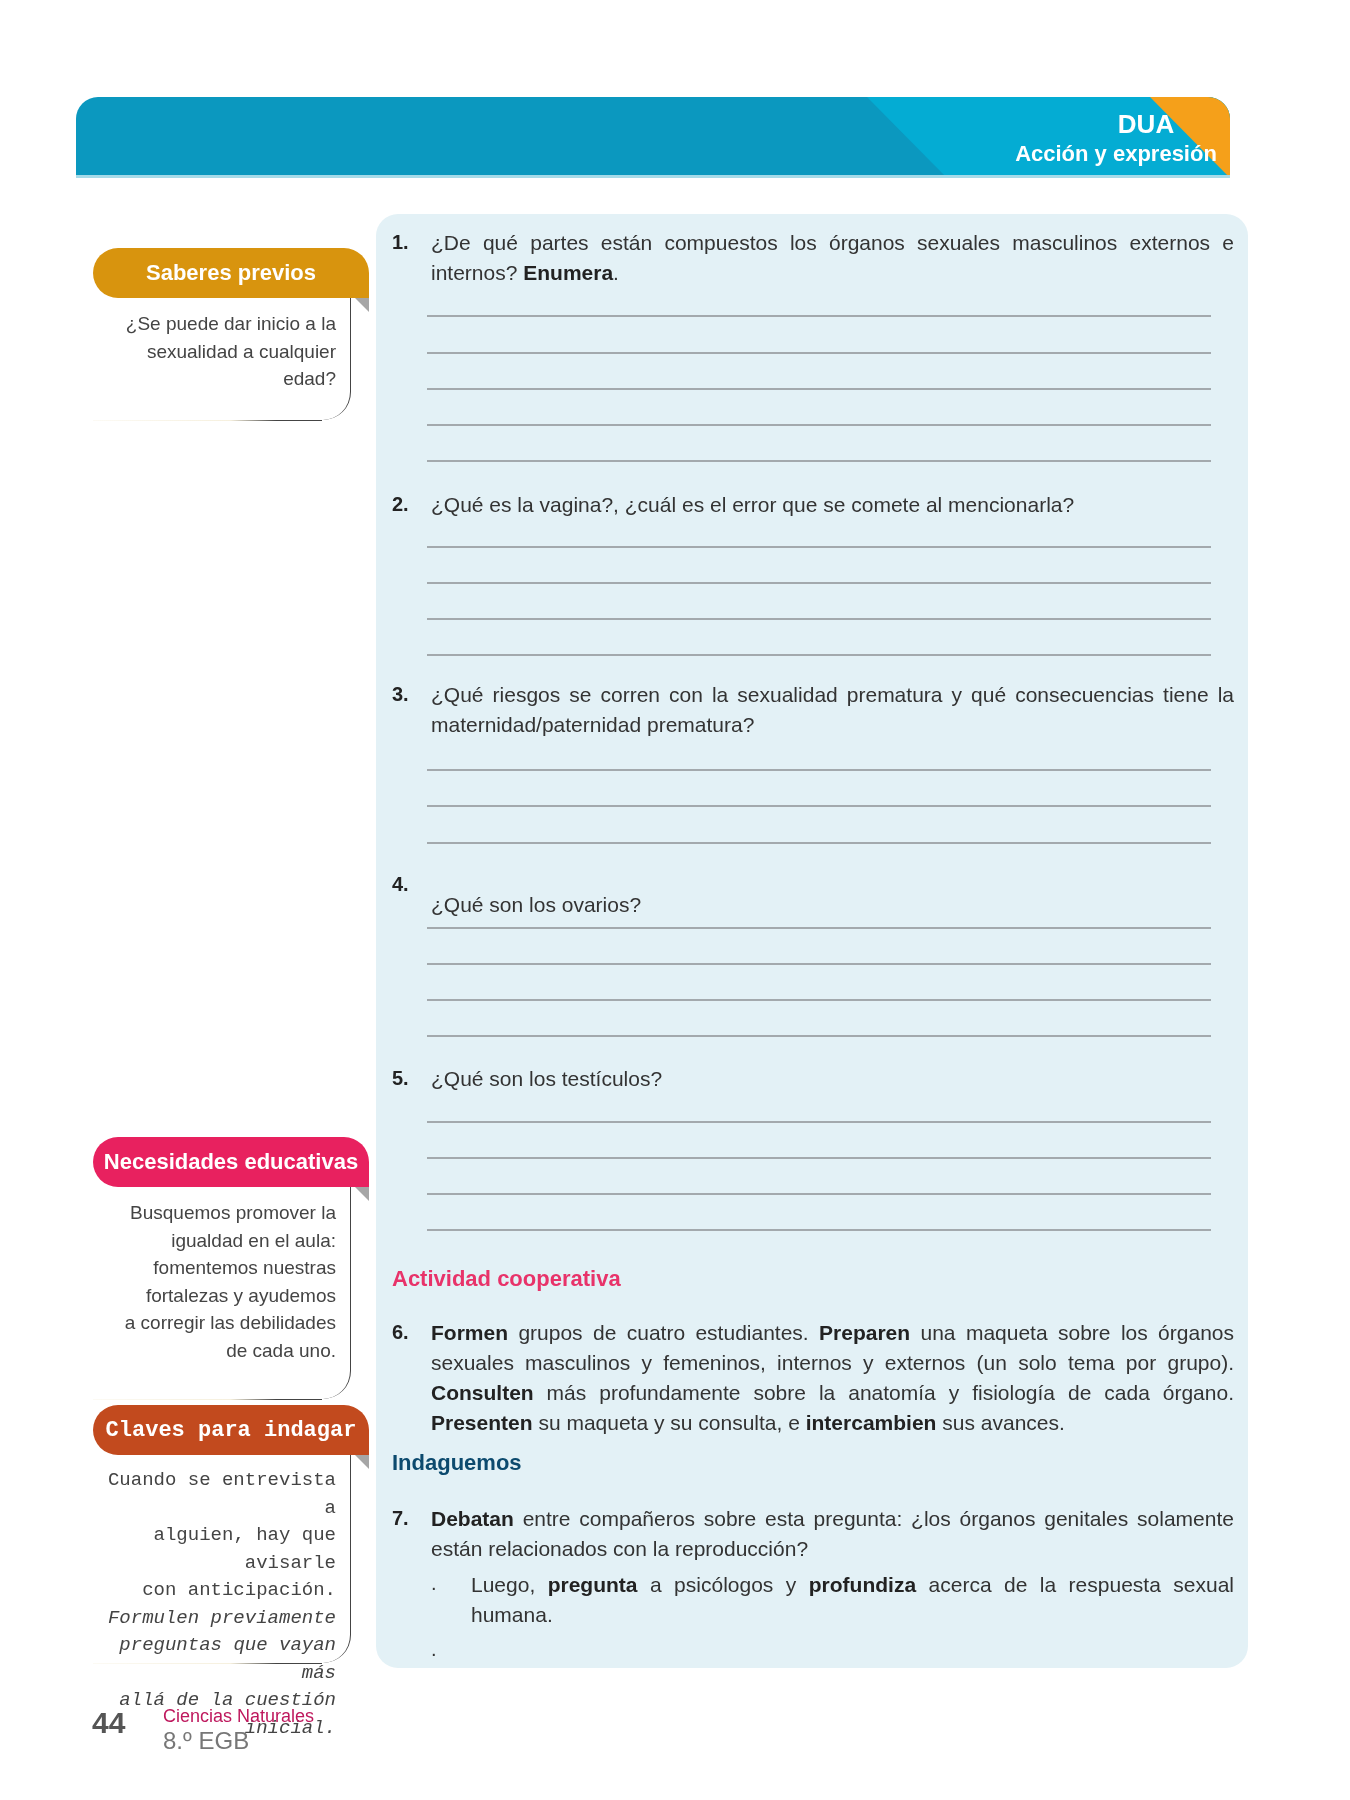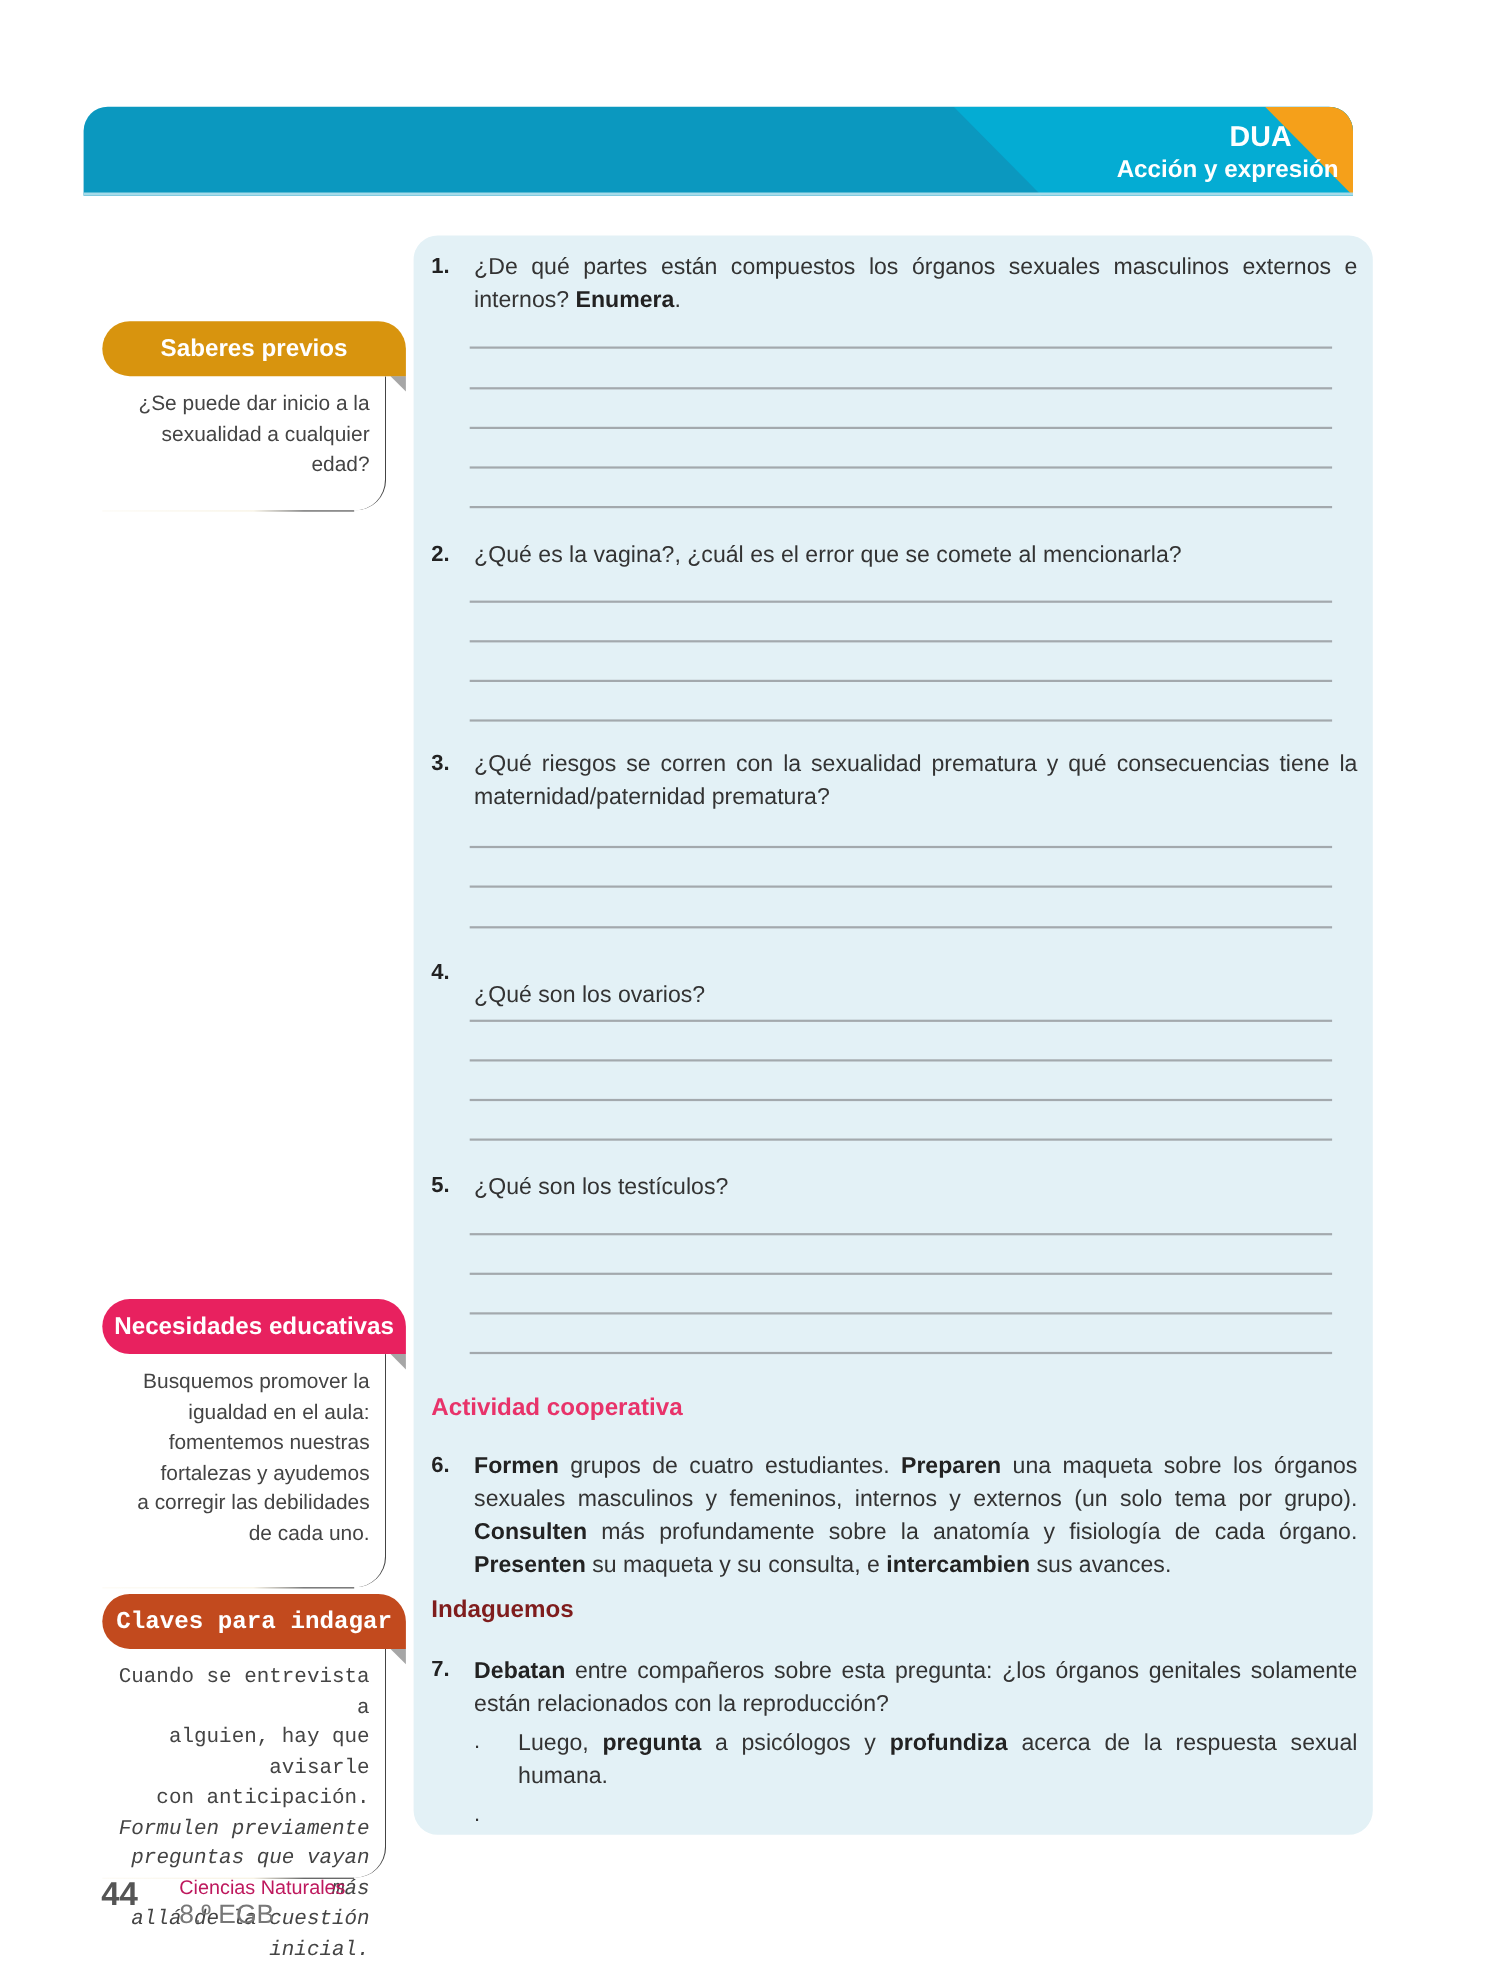--- a/index.html
+++ b/index.html
@@ -30,21 +30,21 @@
   .dua-title {
     position:absolute; left:960px; top:12px; width:220px; text-align:center;
     font-size:26px; font-weight:bold; color:#fff;
   }
   .dua-sub {
     position:absolute; left:900px; top:44px; width:280px; text-align:center;
     font-size:22px; font-weight:bold; color:#fff;
   }
 
   
-  .side-box { position:absolute; left:93px; width:276px;margin-top:44px; }
+  .side-box { position:absolute; left:93px; width:276px; }
   .side-tab {
     height:50px; border-radius:25px 25px 0 25px; color:#fff; font-weight:bold;
     font-size:22px; display:flex; align-items:center; justify-content:center; position:relative;
   }
   .side-tab .fold {
     position:absolute; right:0; top:50px; width:0; height:0;
     border-top:14px solid rgba(0,0,0,0.35); border-left:14px solid transparent;
   }
   .side-body {
     position:relative; width:258px; margin-top:0;
@@ -177,21 +177,21 @@
   <div class="aline" style="top:943px;"></div>
   <div class="aline" style="top:979px;"></div>
   <div class="aline" style="top:1015px;"></div>
 
   <div class="section-title" style="top:1052px; color:#e8336a;">Actividad cooperativa</div>
   <div class="q" style="top:1104px;">
     <span class="q-num" style="top:3px;">6.</span>
     <div class="q-text" style="top:0;"><b>Formen</b><span> grupos de cuatro estudiantes. </span><b>Preparen</b><span> una maqueta sobre los órganos sexuales masculinos y femeninos, internos y externos (un solo tema por grupo). </span><b>Consulten</b><span> más profundamente sobre la anatomía y fisiología de cada órgano. </span><b>Presenten</b><span> su maqueta y su consulta, e </span><b>intercambien</b><span> sus avances.</span></div>
   </div>
 
-  <div class="section-title" style="top:1236px; color:#7f1d1d;">Indaguemos</div>
+  <div class="section-title" style="top:1236px; color:#0c4a6e;">Indaguemos</div>
   <div class="q" style="top:1290px;">
     <span class="q-num" style="top:3px;">7.</span>
     <div class="q-text" style="top:0;"><b>Debatan</b><span> entre compañeros sobre esta pregunta: ¿los órganos genitales solamente están relacionados con la reproducción?</span></div>
   </div>
   <span class="bullet" style="top:1358px;">.</span>
   <div class="btext" style="top:1356px;"><span>Luego, </span><b>pregunta</b><span> a psicólogos y </span><b>profundiza</b><span> acerca de la respuesta sexual humana.</span></div>
   <span class="bullet" style="top:1424px;">.</span>
 </div>
 
 <div class="footer-num">44</div>

